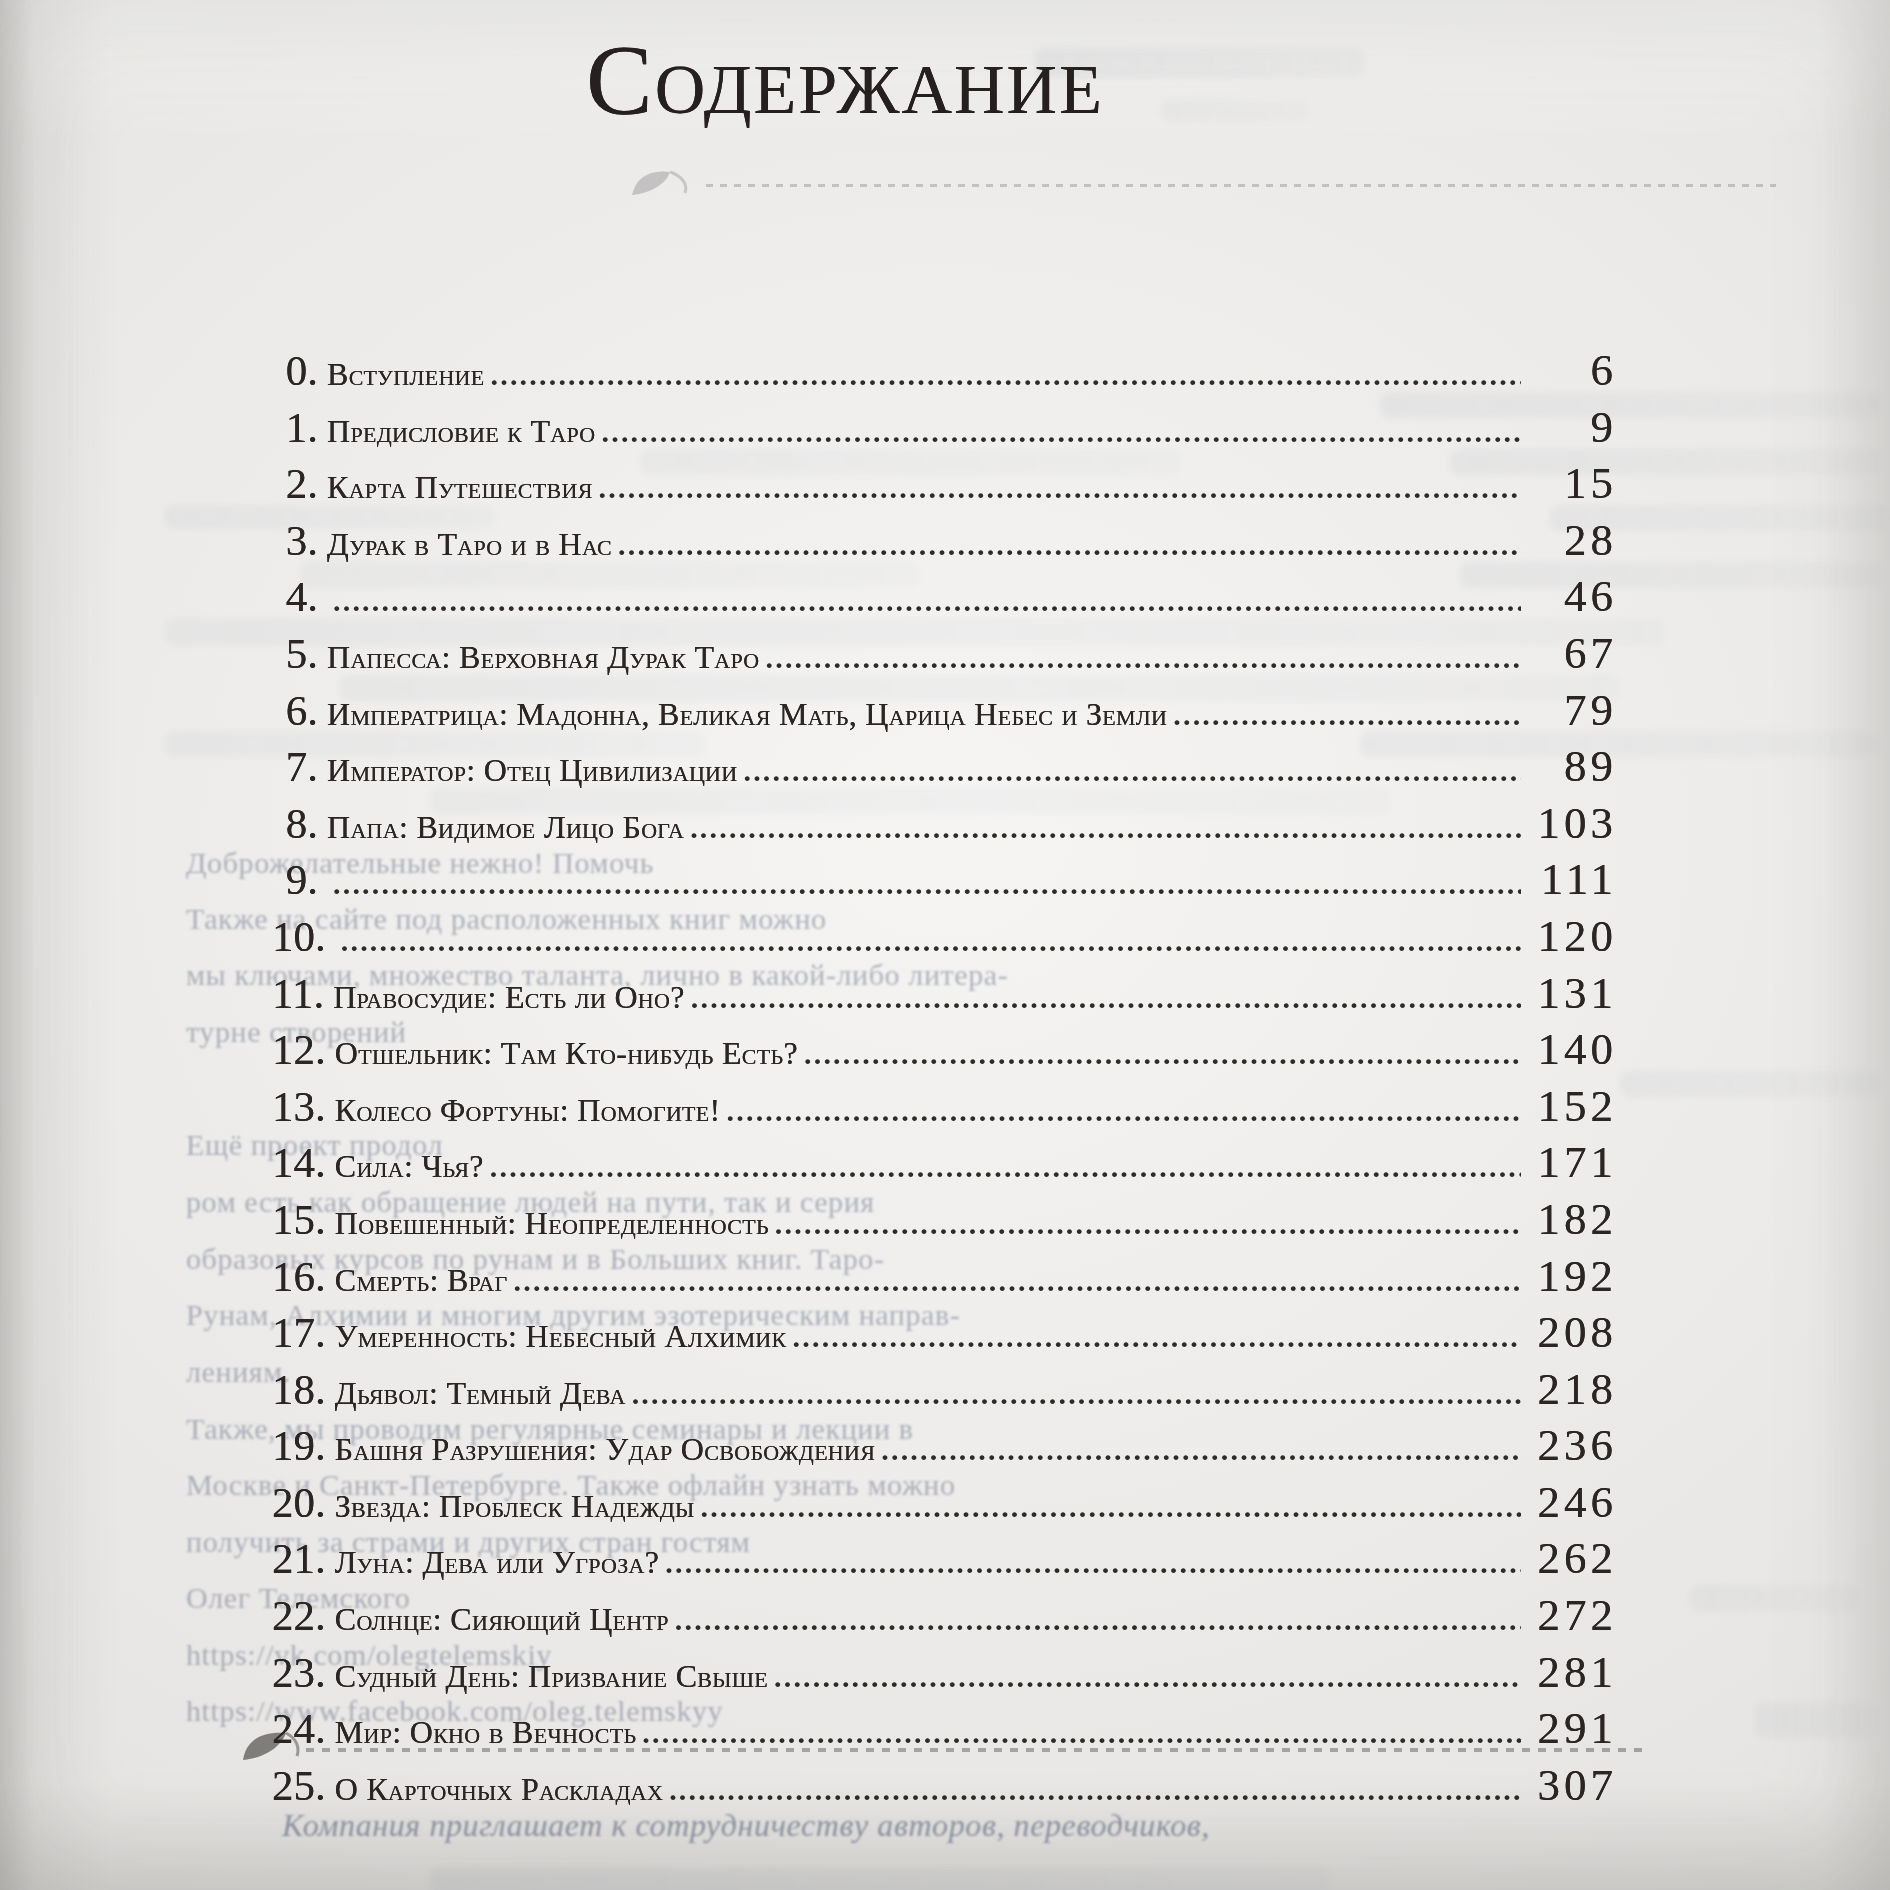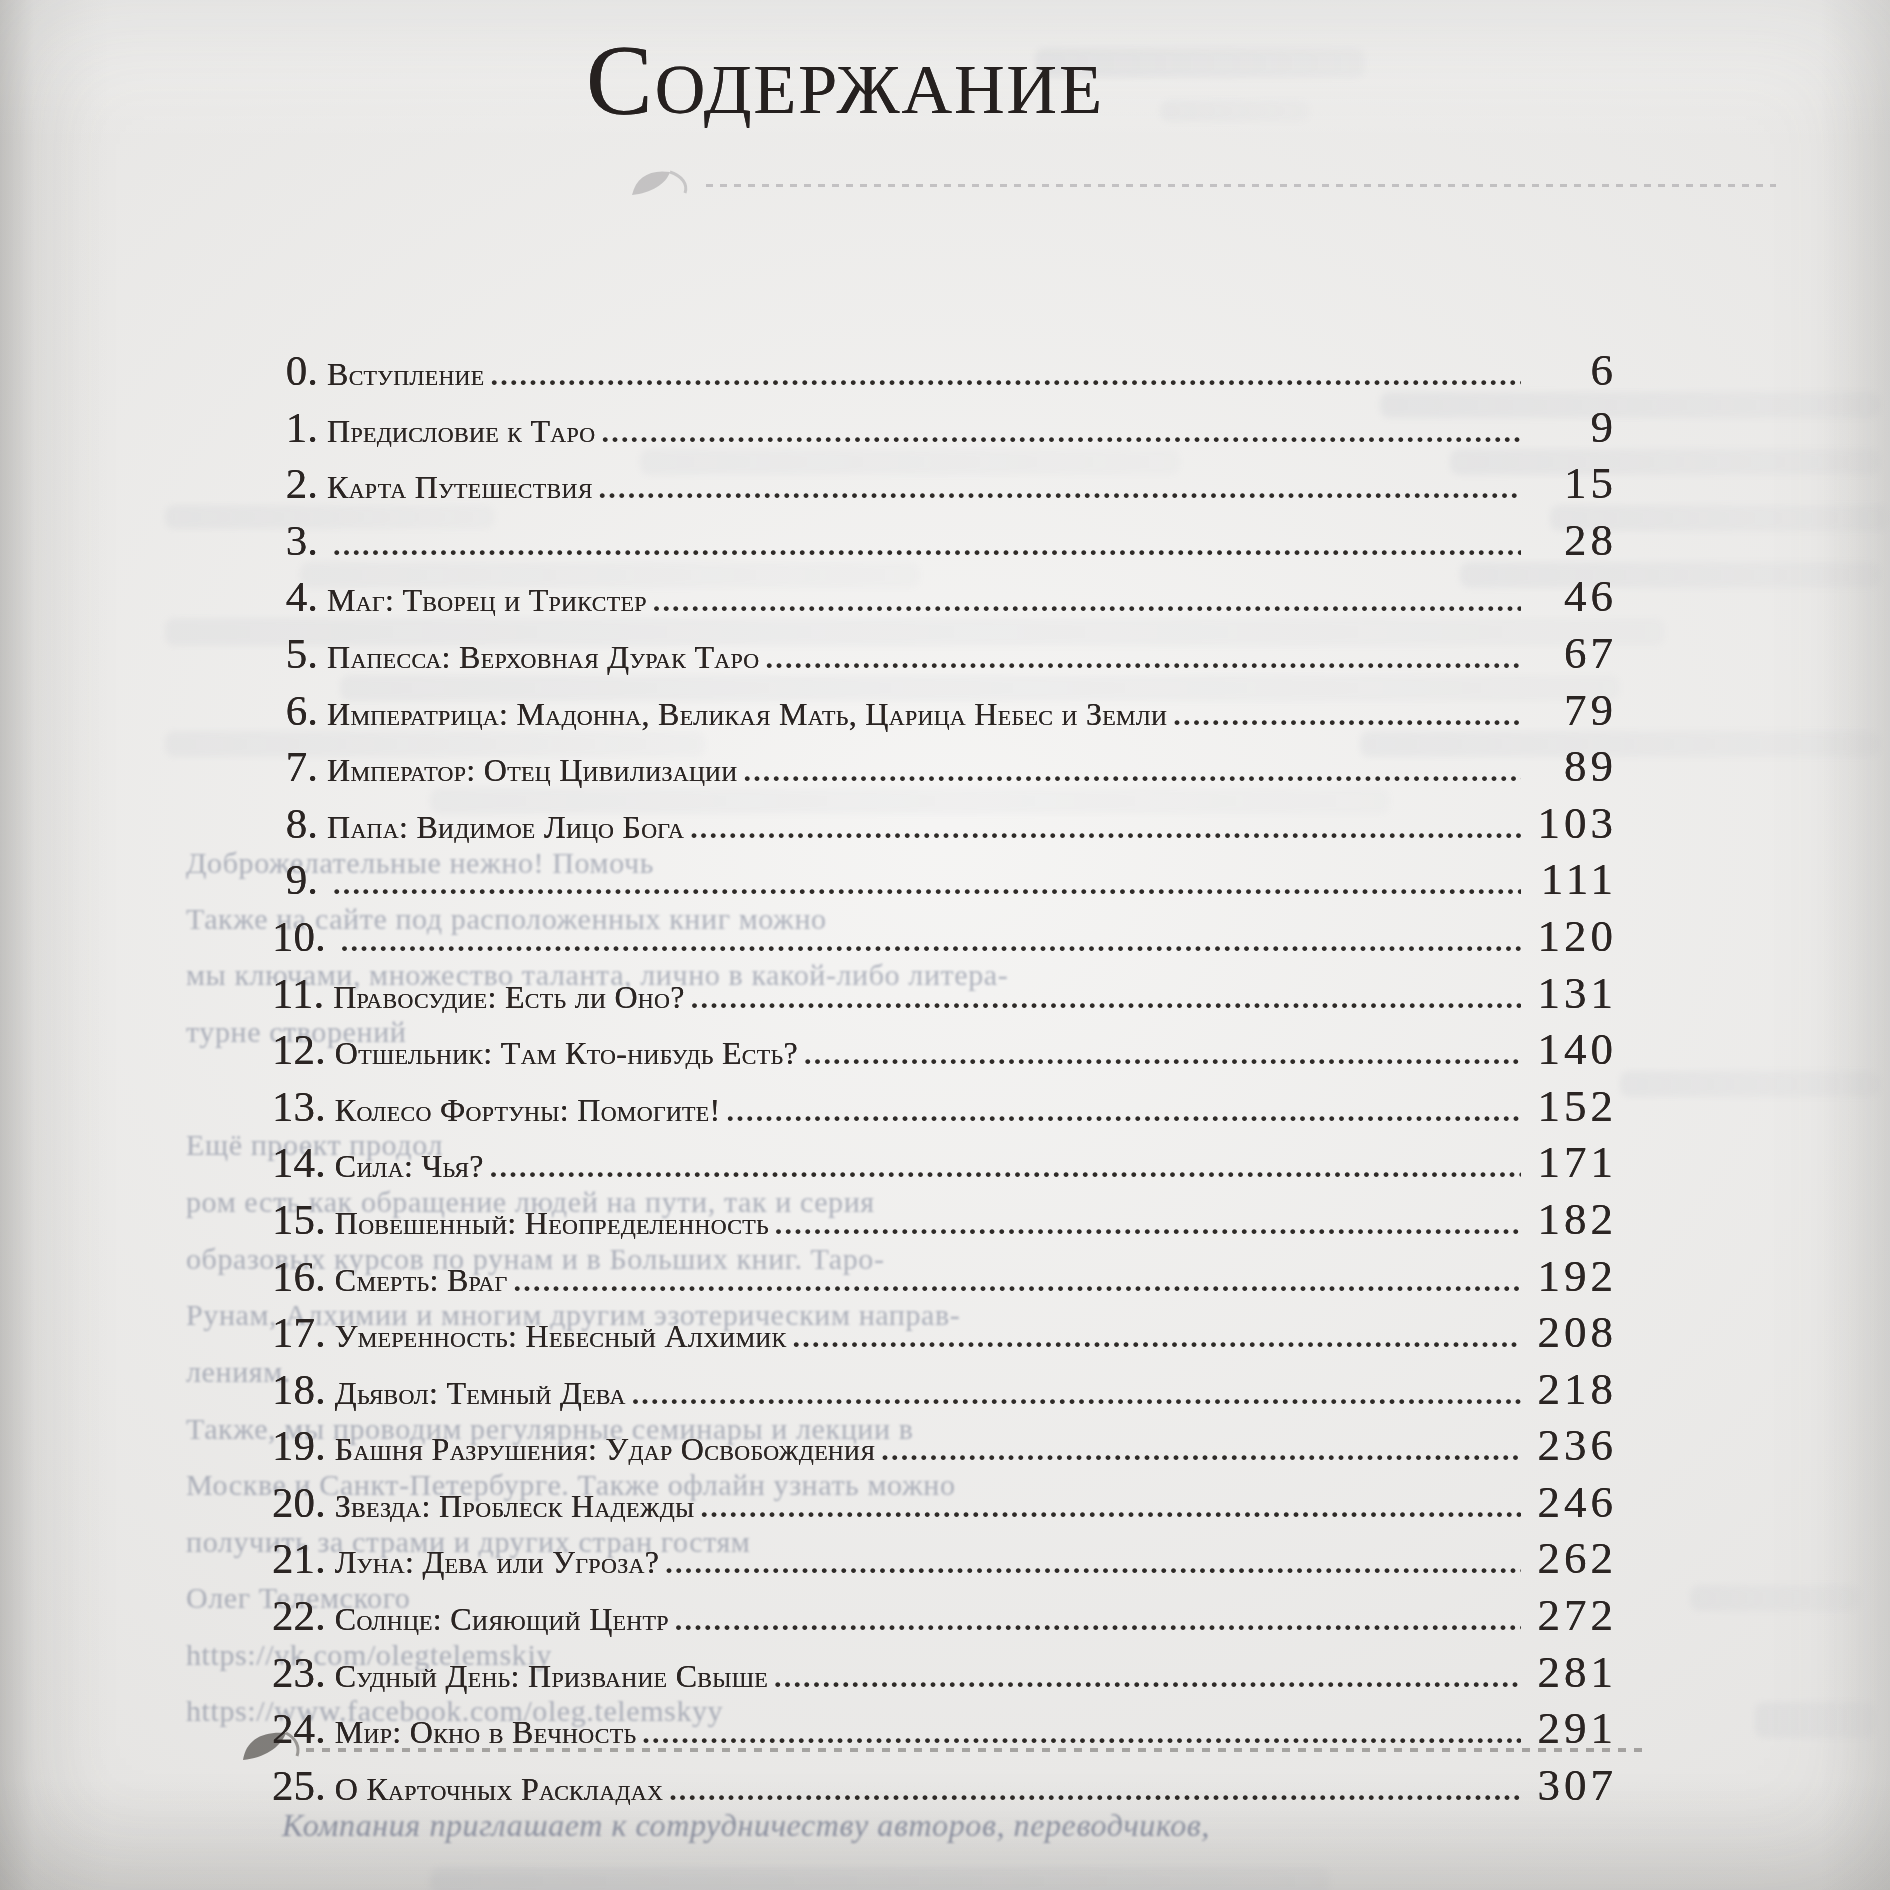--- a/index.html
+++ b/index.html
@@ -93,26 +93,26 @@
         <span class="p">9</span>
       </div>
       <div class="row">
         <span class="num">2.</span>
         <span class="t">Карта Путешествия</span>
         <span class="dots">....................................................................................................................................................................................................................................................................</span>
         <span class="p">15</span>
       </div>
       <div class="row">
         <span class="num">3.</span>
+        <span class="t">Дурак в Таро и в Нас</span>
         <span class="dots">....................................................................................................................................................................................................................................................................</span>
         <span class="p">28</span>
       </div>
       <div class="row">
         <span class="num">4.</span>
-        <span class="t">Маг: Творец и Трикстер</span>
         <span class="dots">....................................................................................................................................................................................................................................................................</span>
         <span class="p">46</span>
       </div>
       <div class="row">
         <span class="num">5.</span>
         <span class="t">Папесса: Верховная Дурак Таро</span>
         <span class="dots">....................................................................................................................................................................................................................................................................</span>
         <span class="p">67</span>
       </div>
       <div class="row">

